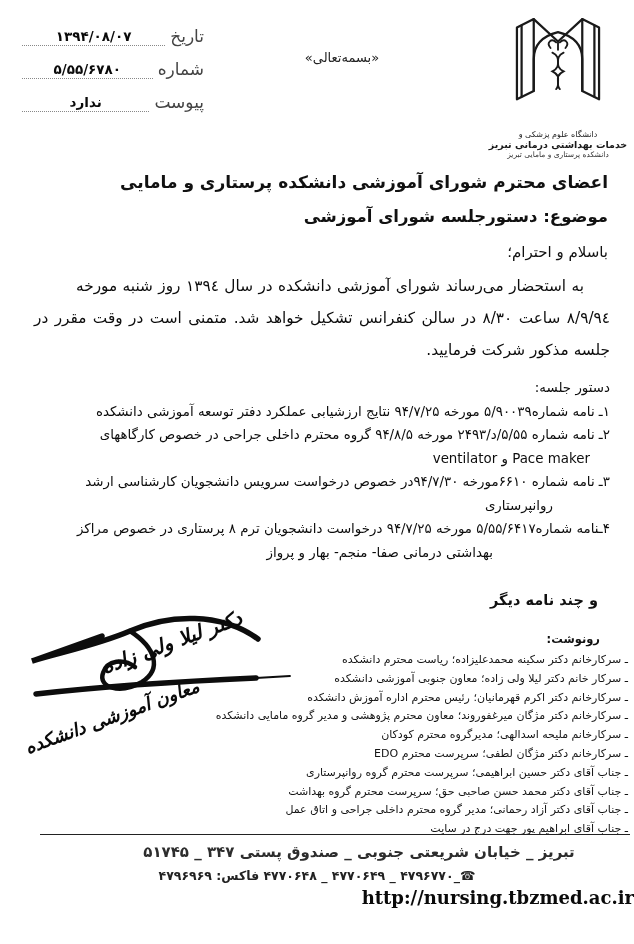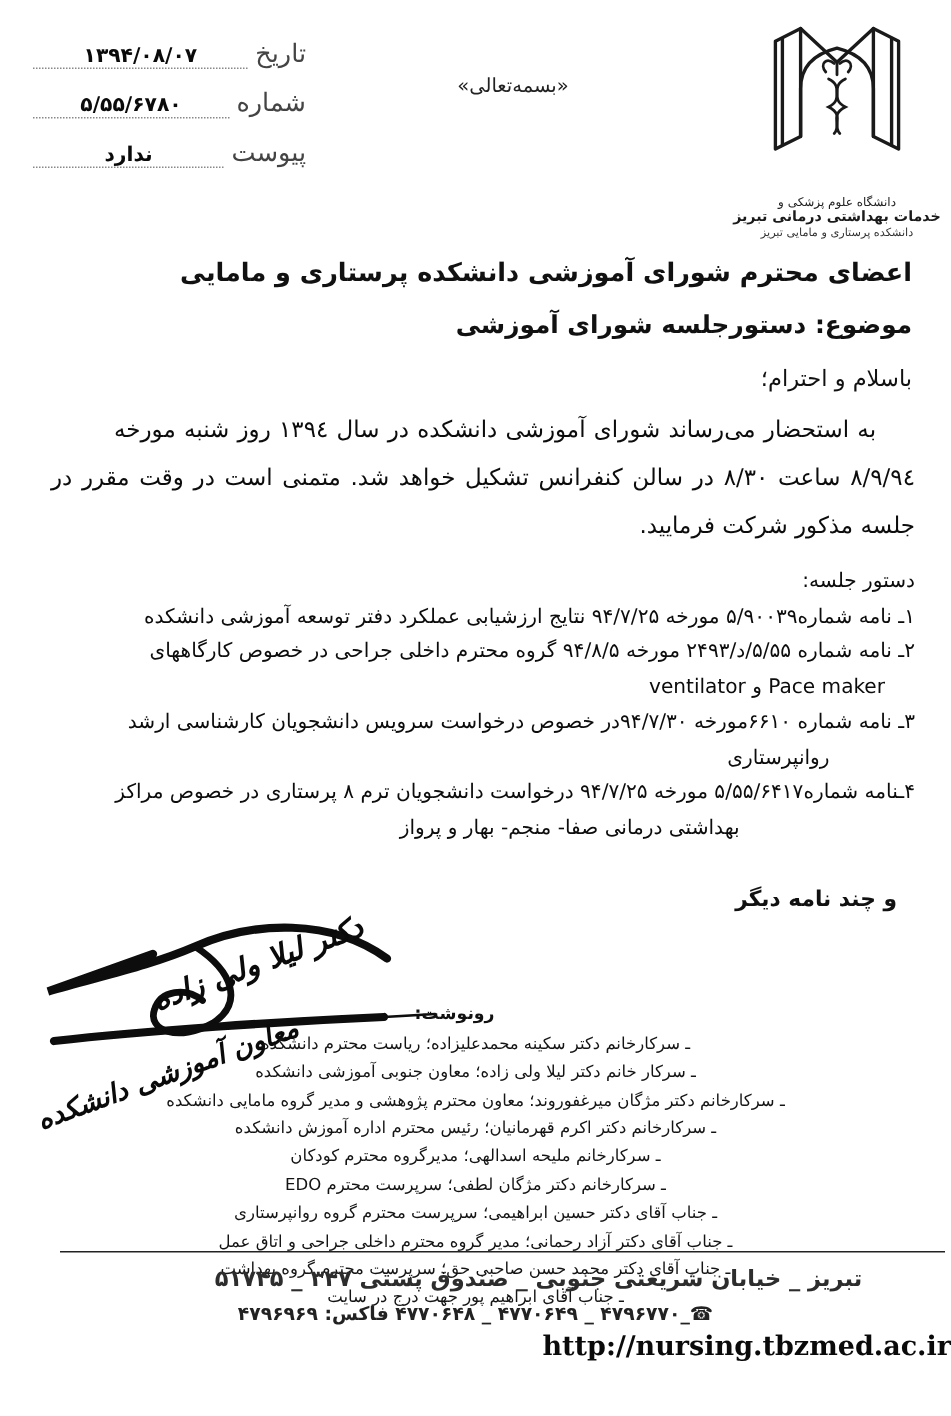--- a/index.html
+++ b/index.html
@@ -45,21 +45,21 @@
   .more-letters{position:absolute; top:592px; right:36px; text-align:right;
     font-weight:bold; font-size:14.5px;}
   
   .signature{position:absolute; top:594px; left:6px; width:300px; height:190px;}
   .signature svg{position:absolute; top:0; left:0;}
   .sig-name{position:absolute; left:92px; top:36px; transform:rotate(-20deg);
     font-weight:bold; font-style:italic; font-size:20px; white-space:nowrap; color:#0a0a0a;}
   .sig-title{position:absolute; left:14px; top:112px; transform:rotate(-20deg);
     font-weight:bold; font-style:italic; font-size:18px; white-space:nowrap; color:#0a0a0a;}
   
-  .cc{position:absolute; top:668px; left:6px; right:6px; text-align:center;}
+  .cc{position:absolute; top:632px; left:6px; right:6px; text-align:right;}
   .cc-label{font-weight:bold; font-size:11.5px; margin-left:0; padding-left:0;
     margin-right:28px; margin-bottom:5px;}
   .cc-item{font-size:11px; line-height:18.8px; white-space:nowrap; color:#141414;}
   
   .footer-divider{position:absolute; top:834px; left:40px; width:590px;
     border-top:1.6px solid #222;}
   .footer-address{position:absolute; top:843px; left:0; width:100%; text-align:center;
     font-weight:bold; font-size:15px; color:#2d2d2d; letter-spacing:.5px;padding-left:42px;}
   .footer-phones{position:absolute; top:868px; left:0; width:100%; text-align:center;
     font-weight:bold; font-size:12.5px; color:#222;}
@@ -144,27 +144,27 @@
       </g>
     </svg>
     <div class="sig-name">دکتر لیلا ولی زاده</div>
     <div class="sig-title">معاون آموزشی دانشکده</div>
   </div>
 
   <div class="cc">
     <div class="cc-label">رونوشت:</div>
     <div class="cc-item">ـ سرکارخانم دکتر سکینه محمدعلیزاده؛ ریاست محترم دانشکده</div>
     <div class="cc-item">ـ سرکار خانم دکتر لیلا ولی زاده؛ معاون جنوبی آموزشی دانشکده</div>
+    <div class="cc-item">ـ سرکارخانم دکتر اکرم قهرمانیان؛ رئیس محترم اداره آموزش دانشکده</div>
     <div class="cc-item">ـ سرکارخانم دکتر مژگان میرغفوروند؛ معاون محترم پژوهشی و مدیر گروه مامایی دانشکده</div>
-    <div class="cc-item">ـ سرکارخانم دکتر اکرم قهرمانیان؛ رئیس محترم اداره آموزش دانشکده</div>
     <div class="cc-item">ـ سرکارخانم ملیحه اسدالهی؛ مدیرگروه محترم کودکان</div>
     <div class="cc-item">ـ سرکارخانم دکتر مژگان لطفی؛ سرپرست محترم EDO</div>
     <div class="cc-item">ـ جناب آقای دکتر حسین ابراهیمی؛ سرپرست محترم گروه روانپرستاری</div>
+    <div class="cc-item">ـ جناب آقای دکتر محمد حسن صاحبی حق؛ سرپرست محترم گروه بهداشت</div>
     <div class="cc-item">ـ جناب آقای دکتر آزاد رحمانی؛ مدیر گروه محترم داخلی جراحی و اتاق عمل</div>
-    <div class="cc-item">ـ جناب آقای دکتر محمد حسن صاحبی حق؛ سرپرست محترم گروه بهداشت</div>
     <div class="cc-item">ـ جناب آقای ابراهیم پور جهت درج در سایت</div>
   </div>
 
   <div class="footer-divider"></div>
   <div class="footer-address">تبریز _ خیابان شریعتی جنوبی _ صندوق پستی ۳۴۷ _ ۵۱۷۴۵</div>
   <div class="footer-phones"><span>☎</span>_<span>۴۷۹۶۷۷۰ _ ۴۷۷۰۶۴۹ _ ۴۷۷۰۶۴۸ فاکس: ۴۷۹۶۹۶۹</span></div>
   <div class="footer-url">http://nursing.tbzmed.ac.ir</div>
 
 </div>
 

